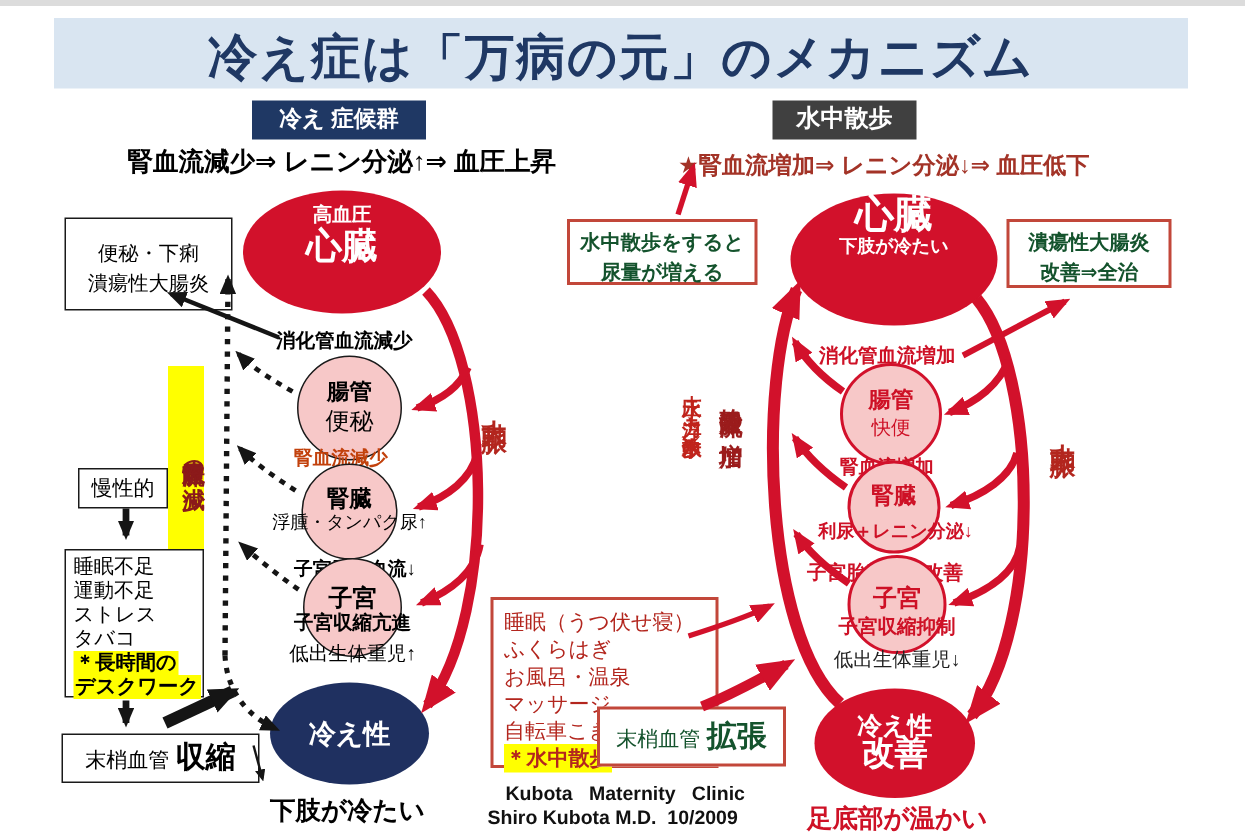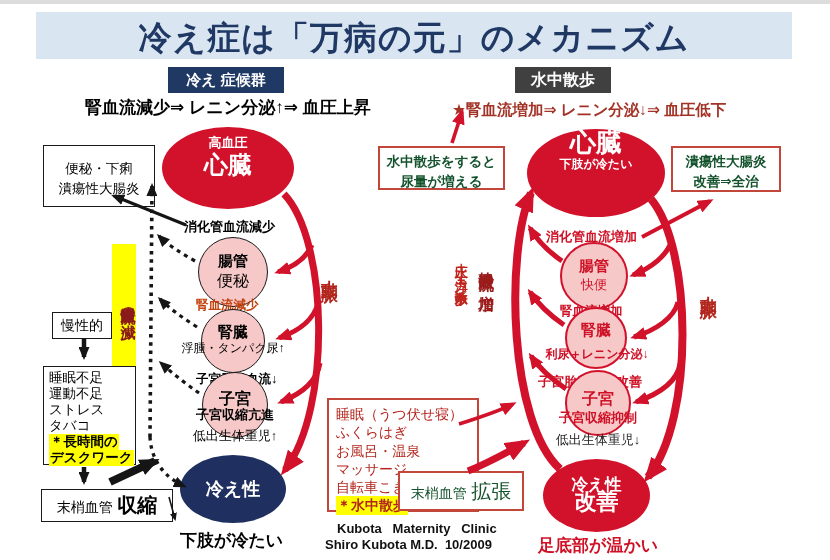--- a/index.html
+++ b/index.html
@@ -108,21 +108,21 @@
     <div>睡眠（うつ伏せ寝）</div>
     <div>ふくらはぎ</div>
     <div>お風呂・温泉</div>
     <div>マッサージ</div>
     <div>自転車こぎ</div>
     <div><span class="hlr" style="font-weight:bold;">＊水中散歩</span></div>
   </div>
 
   <div class="abs rbox ctr lyr" style="left:398px;top:471px;width:122px;height:36px;">
     <span style="font-size:14px;line-height:36px;">末梢血管</span>
-    <span style="font-size:20px;font-weight:normal;line-height:36px;">拡張</span>
+    <span style="font-size:20px;font-weight:bold;line-height:36px;">拡張</span>
   </div>
 
   <div class="abs lyr" style="left:325px;top:521px;font-size:13px;font-weight:bold;color:#111;line-height:15.5px;">
     <div style="white-space:pre;padding-left:12px;">Kubota   Maternity   Clinic</div>
     <div style="white-space:pre;">Shiro Kubota M.D.  10/2009</div>
   </div>
 
   <div class="abs vtext lyr" style="left:454px;top:256px;height:158px;font-size:13px;font-weight:600;color:#C0241C;">水圧＋浮力＋水中散歩）</div>
   <div class="abs vtext lyr" style="left:478px;top:260px;height:144px;font-size:15.5px;font-weight:bold;color:#9B1C1C;letter-spacing:1px;">静脈還流の増加</div>
 

